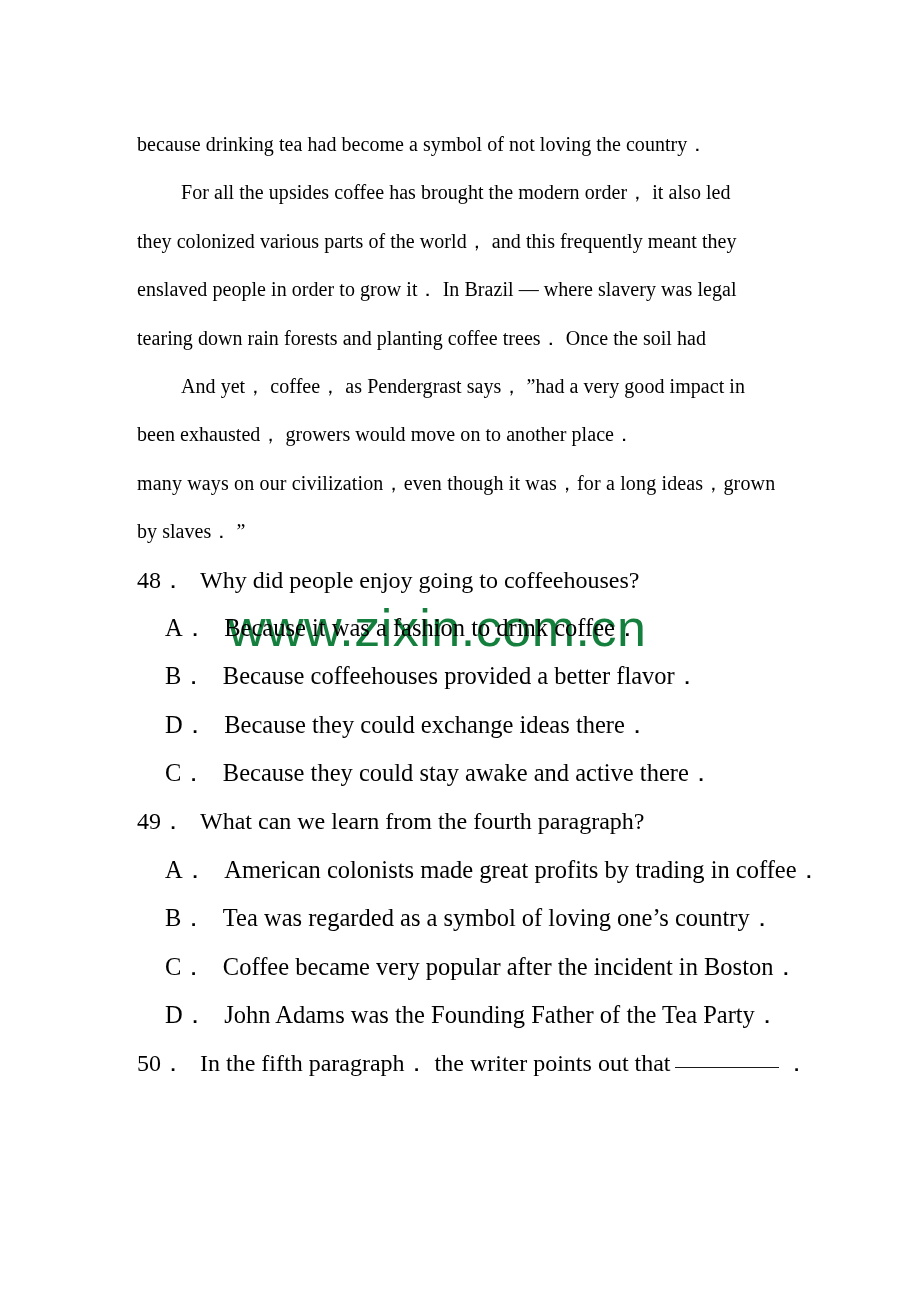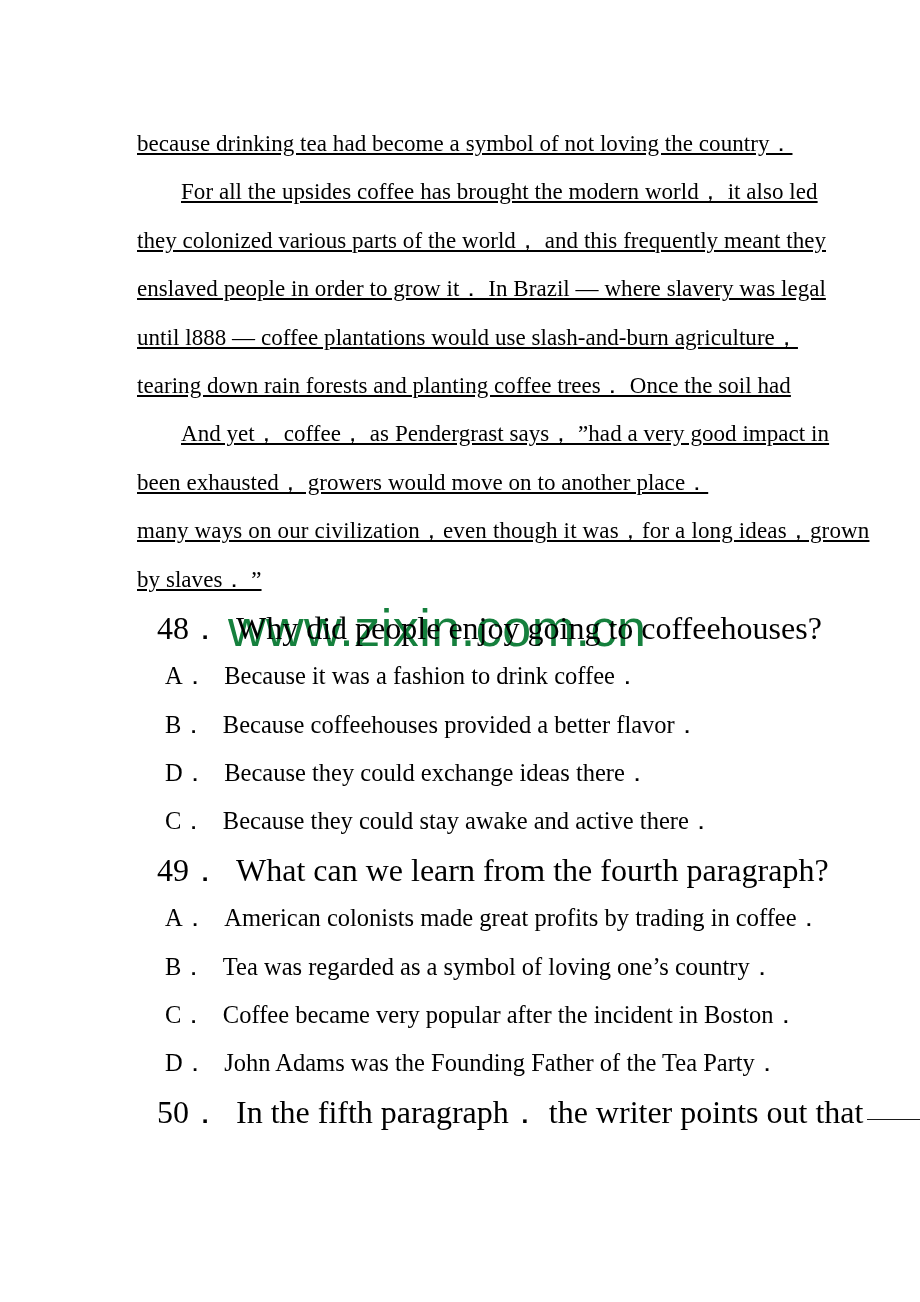--- a/index.html
+++ b/index.html
@@ -47,43 +47,41 @@
     position: absolute;
     left: 137px;
     top: 120px;
     width: 648px;
     z-index: 2;
   }
 
   .line {
     height: 48.4px;
     line-height: 48.4px;
-    font-size: 23px;
+    font-size: 20px;
     white-space: nowrap;
     letter-spacing: 0.05px;
-    text-decoration: underline;
   }
 
   
   .line.indent {
     padding-left: 44px;
   }
 
   
   .line.tight {
     letter-spacing: 0.15px;
   }
 
   
   .q-line {
     height: 48.4px;
     line-height: 48.4px;
-    font-size: 32px;
+    font-size: 24px;
     white-space: nowrap;
-    margin-left: 20px;
   }
   .q-line .qnum {
     margin-right: 6px;
   }
   .opt-line {
     height: 48.4px;
     line-height: 48.4px;
     font-size: 24.5px;
     white-space: nowrap;
     padding-left: 28px;
@@ -107,24 +105,23 @@
 <body>
 
 <div id="page">
 
   <div id="watermark">www.zixin.com.cn</div>
 
   <div id="body-text">
 
     <div>
       <div class="line">because drinking tea had become a symbol of not loving the country．</div>
-      <div class="line indent">For all the upsides coffee has brought the modern world，  it also led</div>
+      <div class="line indent">For all the upsides coffee has brought the modern order，  it also led</div>
       <div class="line">they colonized various parts of the world，  and this frequently meant they</div>
       <div class="line">enslaved people in order to grow it．  In Brazil — where slavery was legal</div>
-      <div class="line">until l888 — coffee plantations would use slash-and-burn agriculture，</div>
       <div class="line">tearing down rain forests and planting coffee trees．  Once the soil had</div>
       <div class="line indent">And yet，  coffee，  as Pendergrast says，  ”had a very good impact in</div>
       <div class="line">been exhausted，  growers would move on to another place．</div>
       <div class="line tight">many ways on our civilization，even though it was，for a long ideas，grown</div>
       <div class="line">by slaves．  ”</div>
     </div>
 
     <div>
       <div class="q-line"><span class="qnum">48．</span><span class="sp-wide"></span><span>Why did people enjoy going to coffeehouses?</span></div>
       <div class="opt-line"><span class="optlabel">A．</span><span class="sp-wide"></span><span>Because it was a fashion to drink coffee．</span></div>

